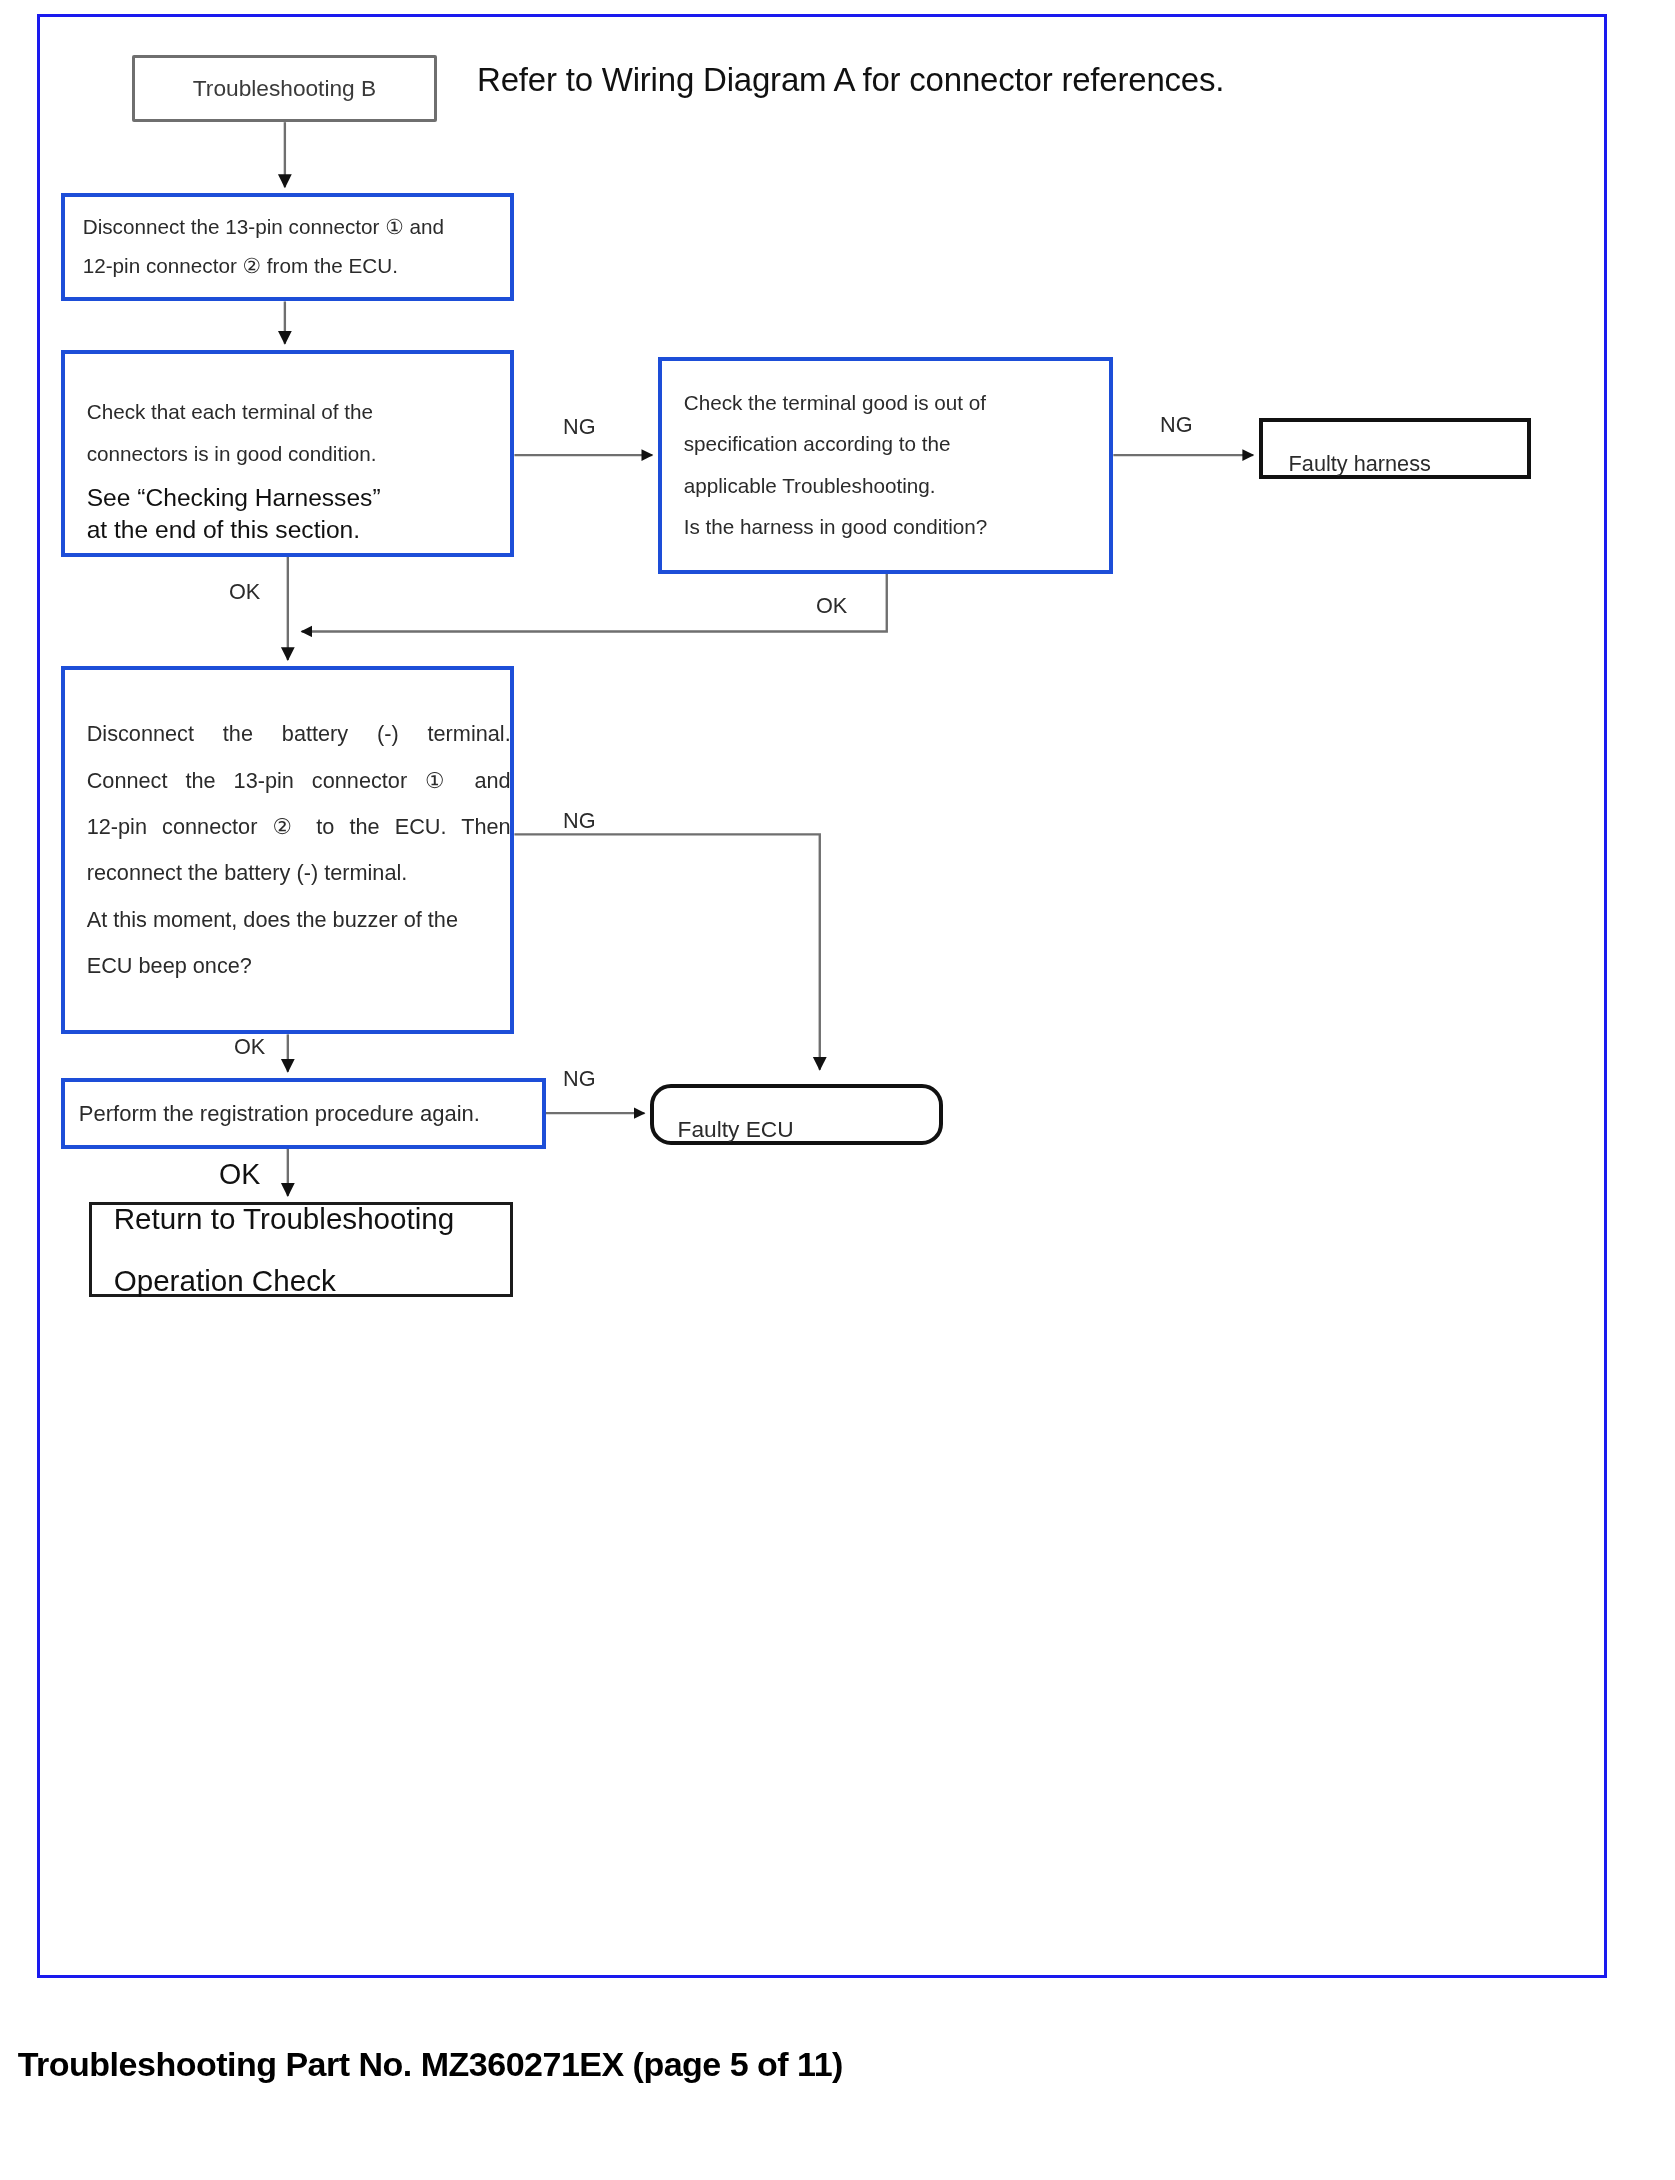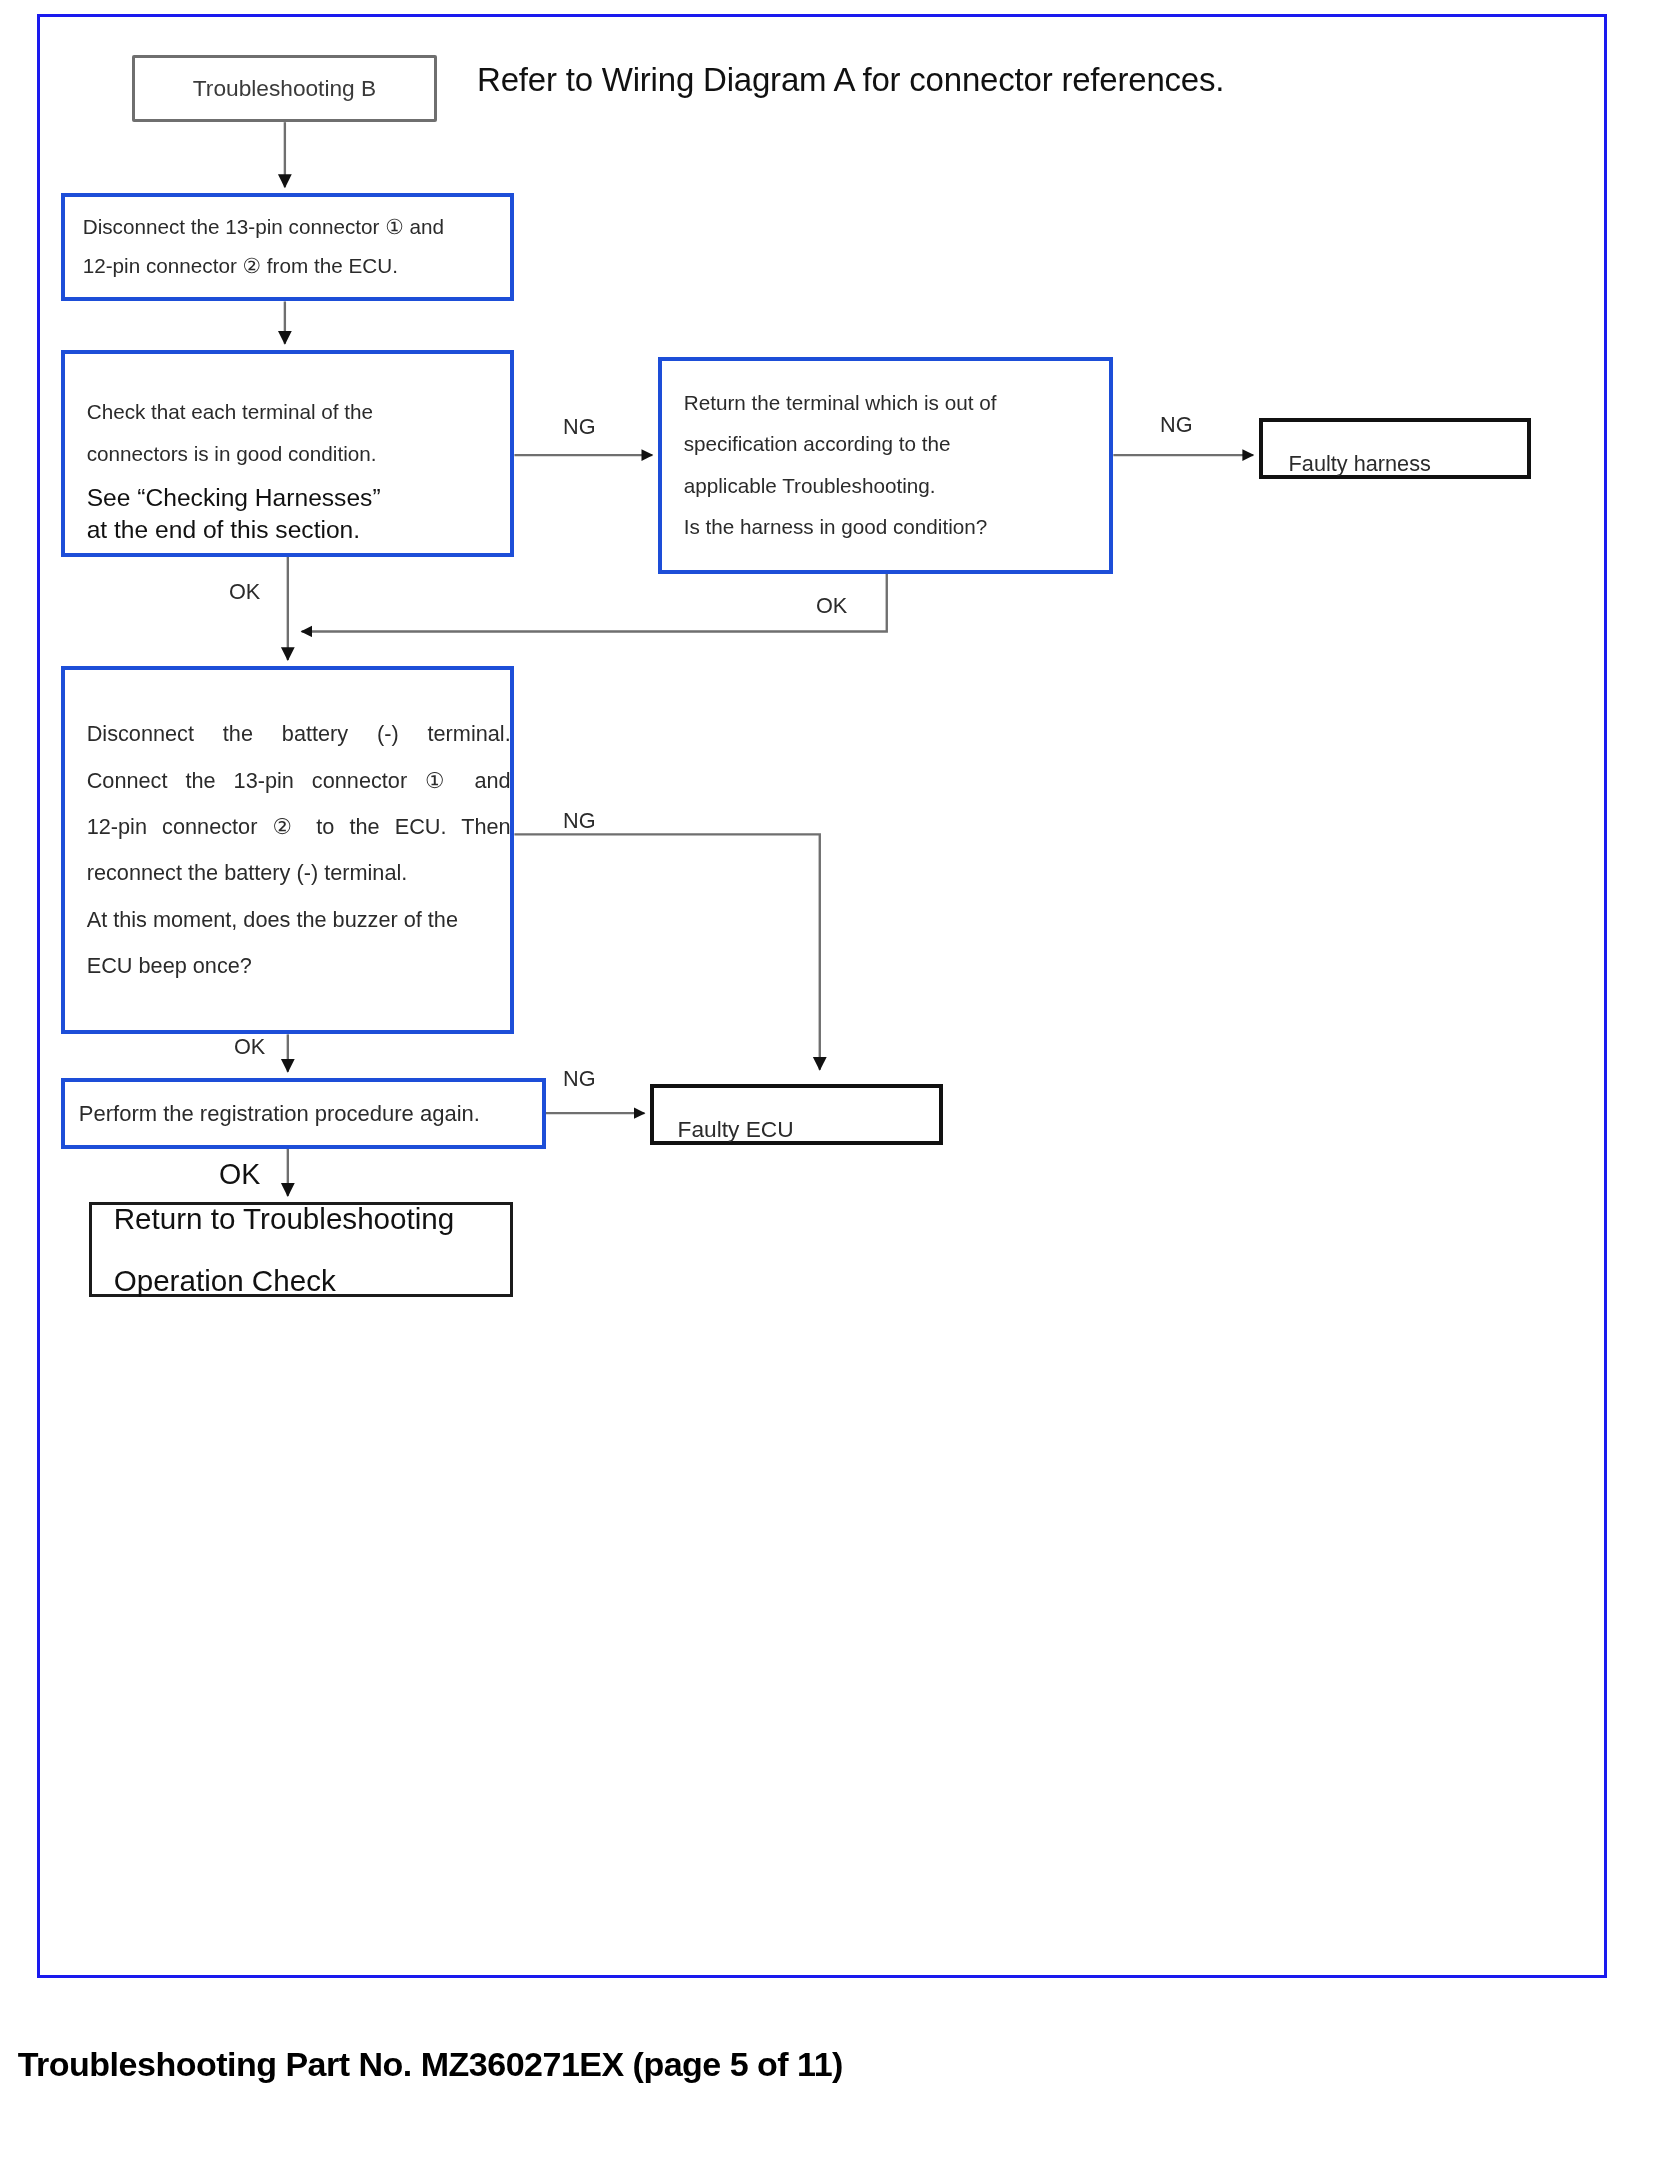--- a/index.html
+++ b/index.html
@@ -138,20 +138,21 @@
   #node-register {
     left: 61px; top: 1078px; width: 485px; height: 71px;
     padding-left: 13.8px;
     font-size: 22px;
   }
 
   #node-faulty-ecu {
     left: 650px; top: 1084px; width: 293px; height: 61px;
     padding-left: 23.6px;
     font-size: 22.7px;
+    border-radius: 21px;
   }
 
   #node-return {
     left: 89px; top: 1202px; width: 424px; height: 95px;
     padding: 7.9px 21.7px;
     font-size: 29.6px;
     color: #111111;
     gap: 24px;
   }
   #node-return .line { line-height: 1.28; }
@@ -239,21 +240,21 @@
 </div>
 
 <div class="node box-thin" id="node-check-terminal">
   <span class="line l1">Check that each terminal of the</span>
   <span class="line l2">connectors is in good condition.</span>
   <span class="line em">See “Checking Harnesses”</span>
   <span class="line em">at the end of this section.</span>
 </div>
 
 <div class="node box-thin" id="node-check-spec">
-  <span class="line">Return the terminal which is out of</span>
+  <span class="line">Check the terminal good is out of</span>
   <span class="line">specification according to the</span>
   <span class="line">applicable Troubleshooting.</span>
   <span class="line">Is the harness in good condition?</span>
 </div>
 
 <div class="node box-heavy" id="node-faulty-harness">
   <span class="line">Faulty harness</span>
 </div>
 
 <div class="node box-thin" id="node-battery">

